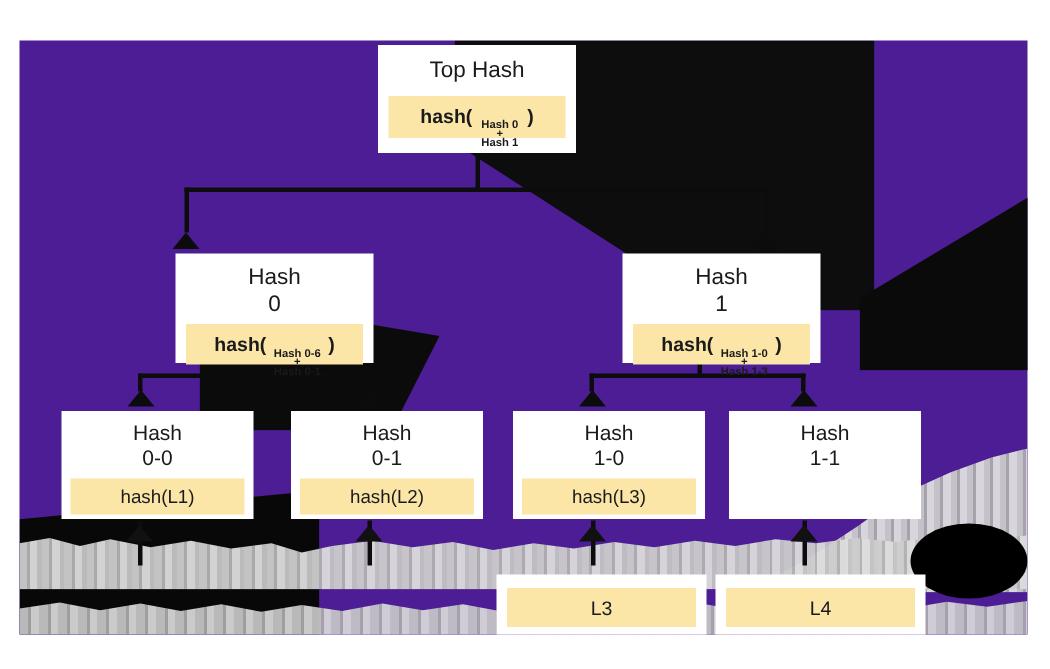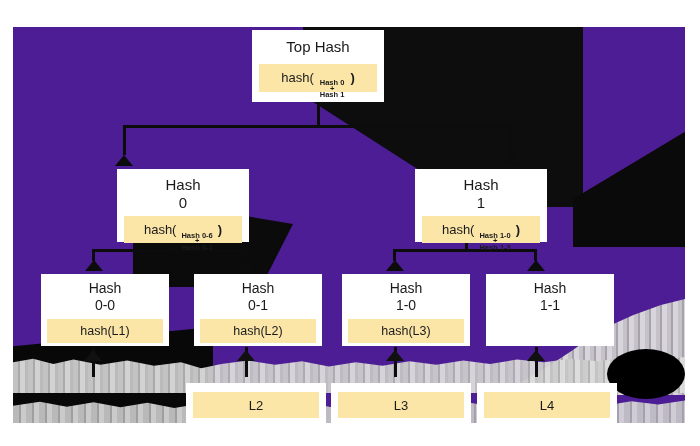--- a/index.html
+++ b/index.html
@@ -123,21 +123,21 @@
     font-weight: 400;
   }
   .hash-chip {
     background: #fbe6a8;
     display: flex;
     align-items: center;
     justify-content: center;
     box-sizing: border-box;
     color: #1a1a1a;
   }
-  .chip-fn { font-weight: 400; }
+  .chip-fn { font-weight: 700; }
   .chip-args {
     display: flex;
     flex-direction: column;
     align-items: center;
     line-height: 1.0;
     font-weight: 700;
     margin-top: 23px;
   }
   .chip-plus { font-weight: 700; line-height: 0.6; }
   .chip-paren { font-weight: 700; }
@@ -337,23 +337,20 @@
   <div class="node lvl2" id="hash-1-1">
     <div class="node-title">
       <div>Hash</div>
       <div>1-1</div>
     </div>
   </div>
 
   <div class="leaf" id="leaf-l1">
     <div class="hash-chip">L1</div>
   </div>
-  <div class="leaf" id="leaf-l2">
-    <div class="hash-chip">L2</div>
-  </div>
   <div class="leaf" id="leaf-l3">
     <div class="hash-chip">L3</div>
   </div>
   <div class="leaf" id="leaf-l4">
     <div class="hash-chip">L4</div>
   </div>
 
 </div>
 
 </body></html>

